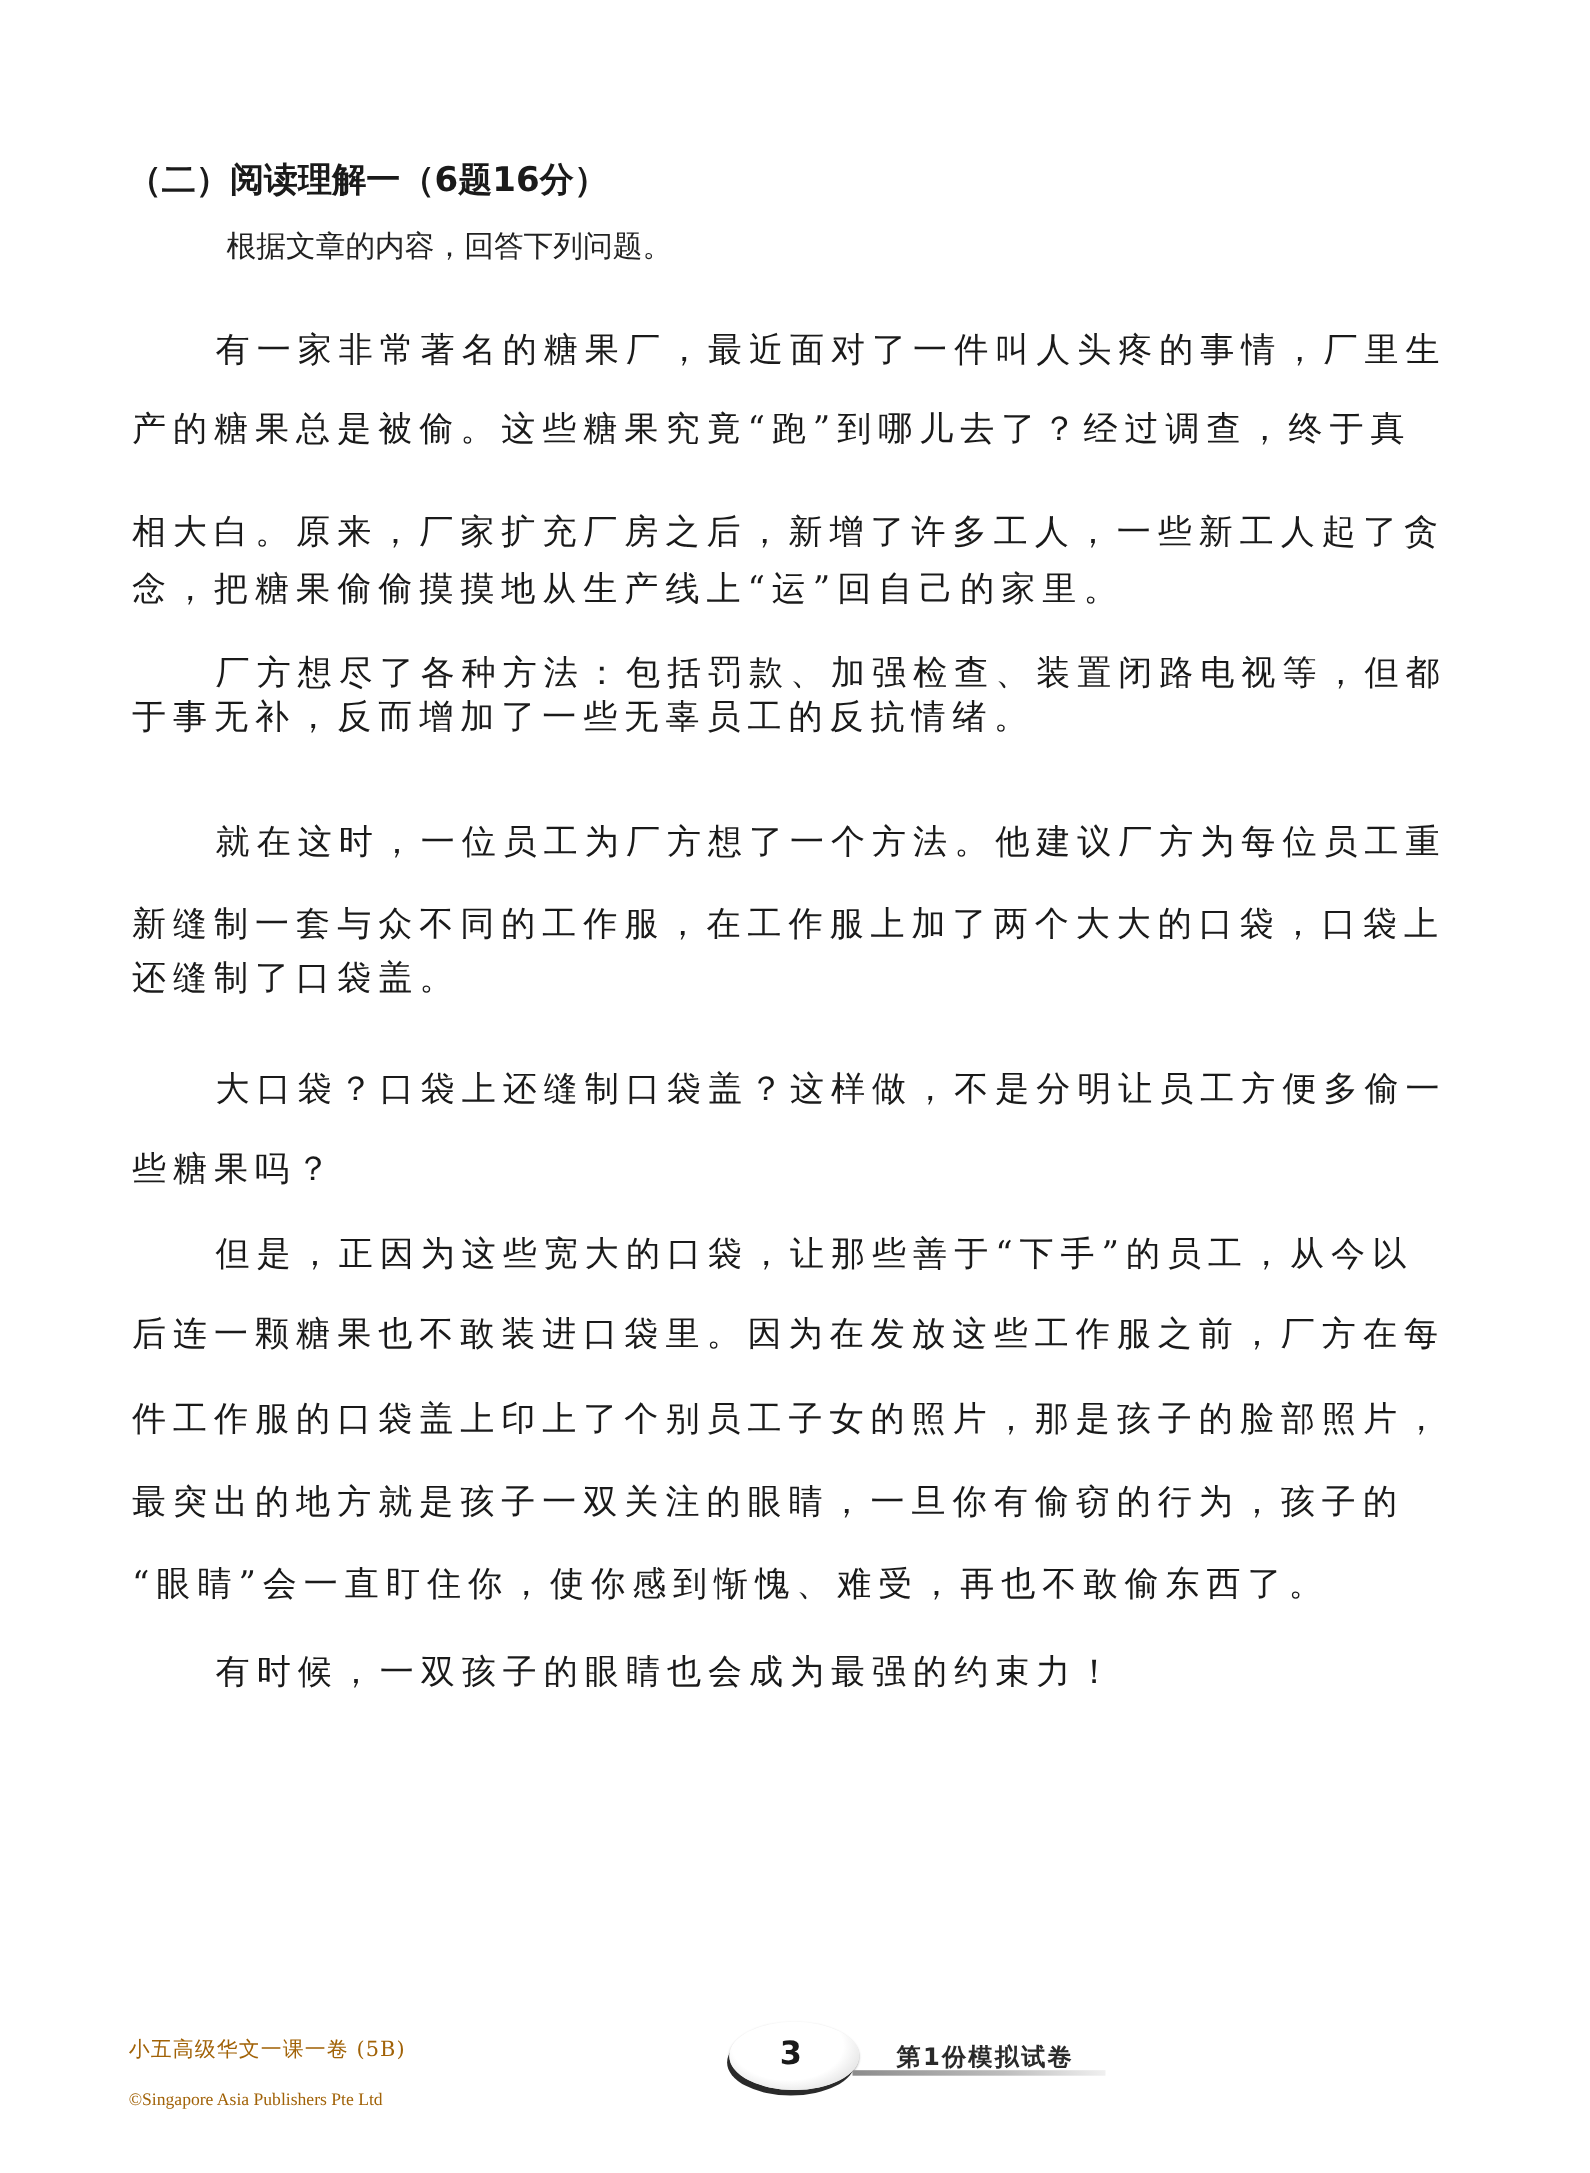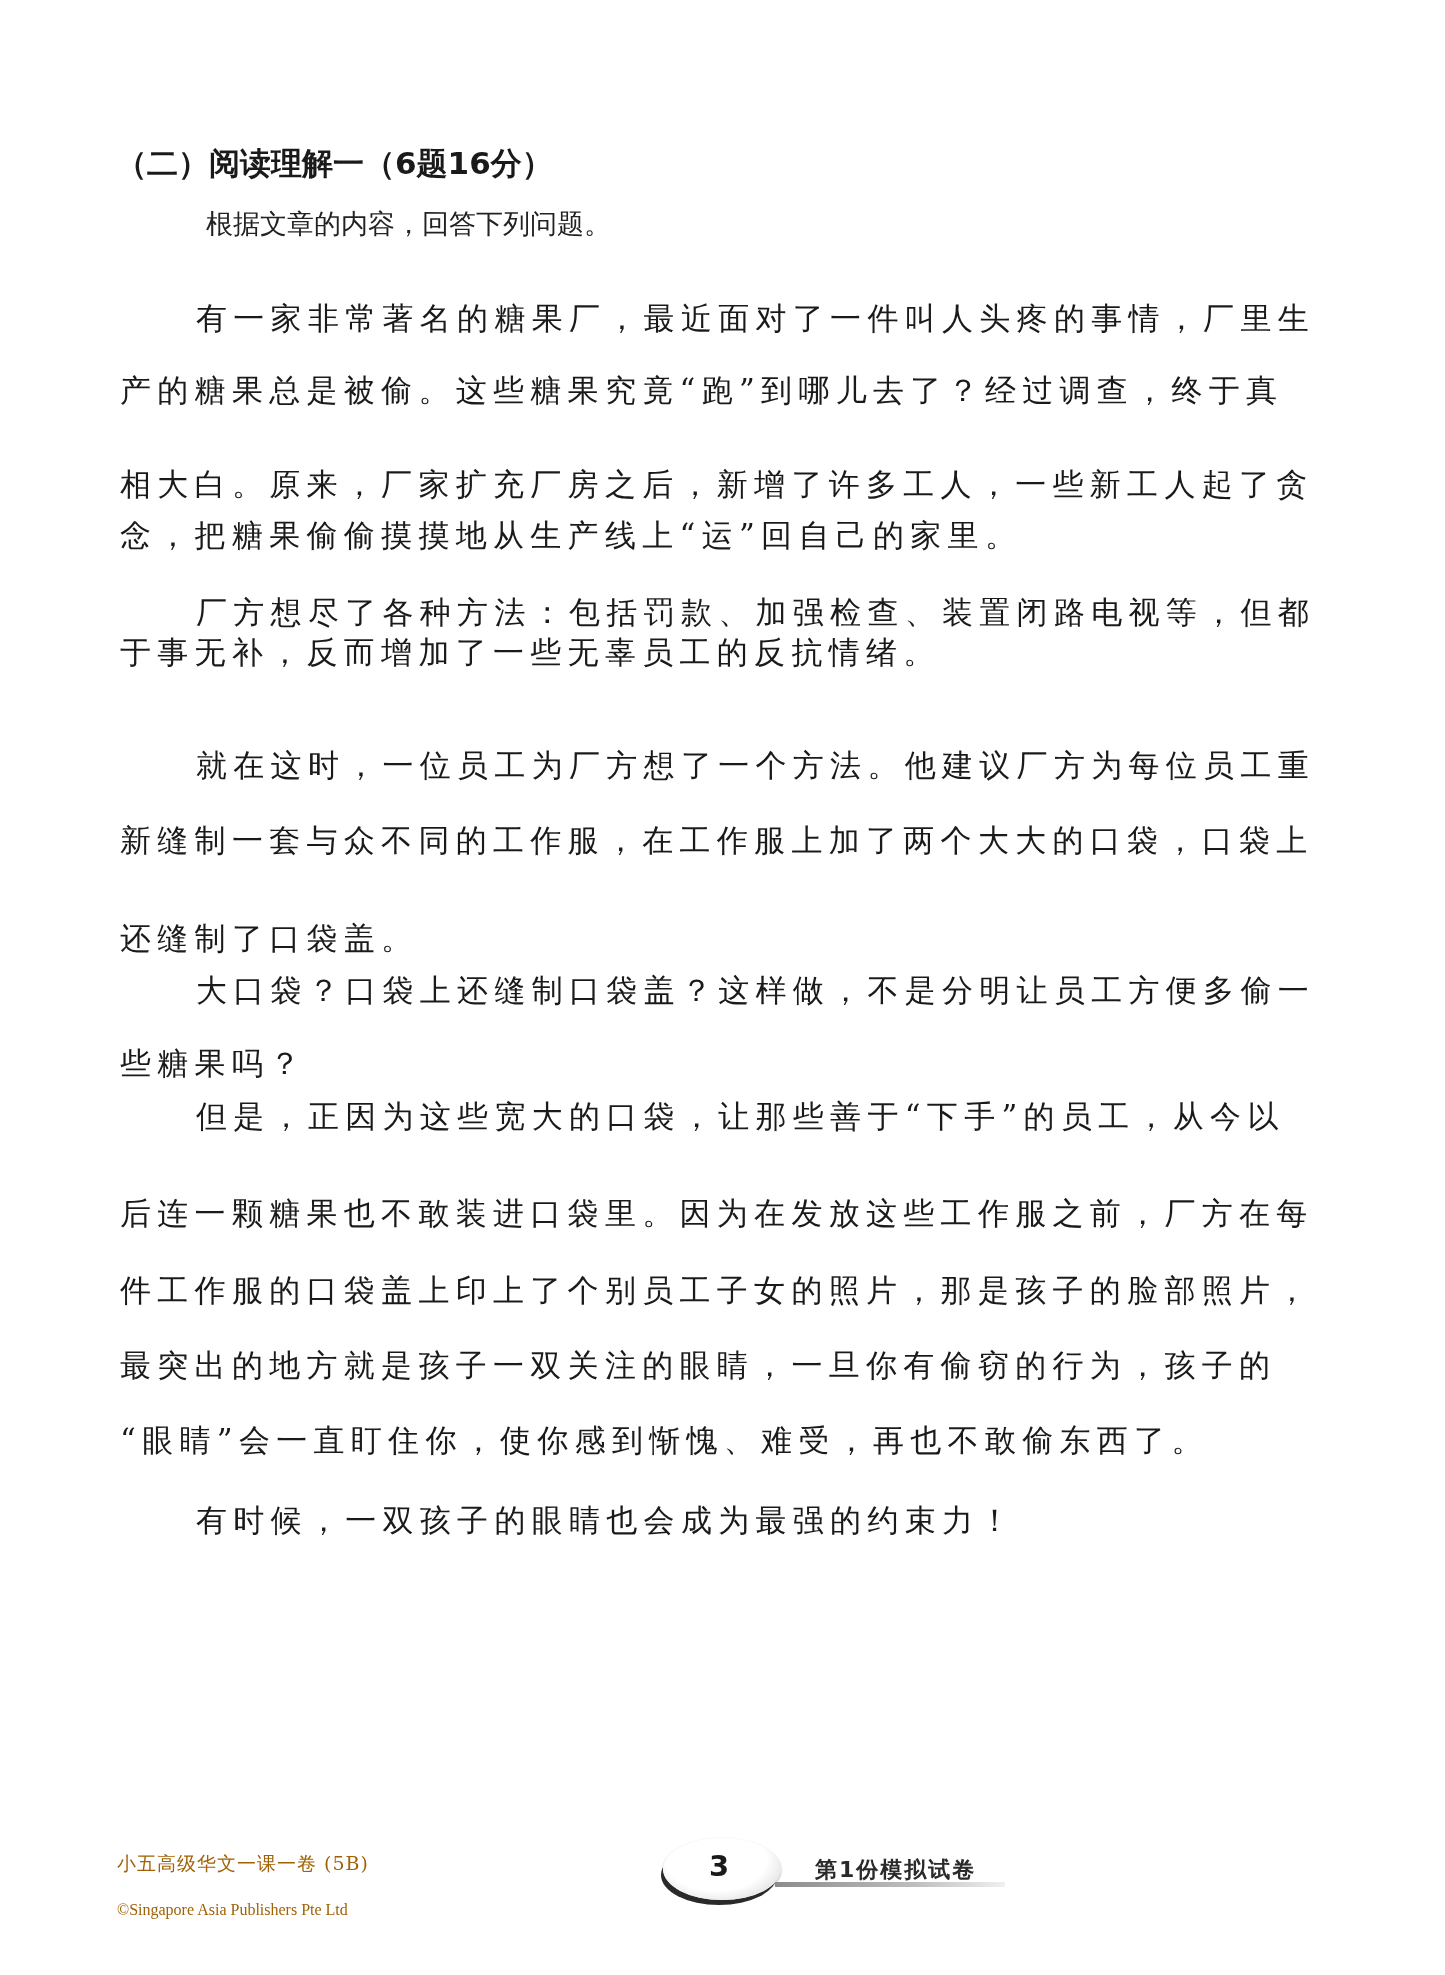--- a/index.html
+++ b/index.html
@@ -63,26 +63,26 @@
     <div class="line indent" style="top:298px">有一家非常著名的糖果厂，最近面对了一件叫人头疼的事情，厂里生</div>
     <div class="line" style="top:370px">产的糖果总是被偷。这些糖果究竟“跑”到哪儿去了？经过调查，终于真</div>
     <div class="line" style="top:464px">相大白。原来，厂家扩充厂房之后，新增了许多工人，一些新工人起了贪</div>
     <div class="line" style="top:515px">念，把糖果偷偷摸摸地从生产线上“运”回自己的家里。</div>
 
     <div class="line indent" style="top:592px">厂方想尽了各种方法：包括罚款、加强检查、装置闭路电视等，但都</div>
     <div class="line" style="top:632px">于事无补，反而增加了一些无辜员工的反抗情绪。</div>
 
     <div class="line indent" style="top:745px">就在这时，一位员工为厂方想了一个方法。他建议厂方为每位员工重</div>
     <div class="line" style="top:820px">新缝制一套与众不同的工作服，在工作服上加了两个大大的口袋，口袋上</div>
-    <div class="line" style="top:918px">还缝制了口袋盖。</div>
+    <div class="line" style="top:869px">还缝制了口袋盖。</div>
 
     <div class="line indent" style="top:970px">大口袋？口袋上还缝制口袋盖？这样做，不是分明让员工方便多偷一</div>
     <div class="line" style="top:1043px">些糖果吗？</div>
 
-    <div class="line indent" style="top:1096px">但是，正因为这些宽大的口袋，让那些善于“下手”的员工，从今以</div>
+    <div class="line indent" style="top:1120px">但是，正因为这些宽大的口袋，让那些善于“下手”的员工，从今以</div>
     <div class="line" style="top:1193px">后连一颗糖果也不敢装进口袋里。因为在发放这些工作服之前，厂方在每</div>
     <div class="line" style="top:1270px">件工作服的口袋盖上印上了个别员工子女的照片，那是孩子的脸部照片，</div>
     <div class="line" style="top:1345px">最突出的地方就是孩子一双关注的眼睛，一旦你有偷窃的行为，孩子的</div>
     <div class="line" style="top:1420px">“眼睛”会一直盯住你，使你感到惭愧、难受，再也不敢偷东西了。</div>
 
     <div class="line indent" style="top:1500px">有时候，一双孩子的眼睛也会成为最强的约束力！</div>
   </div>
 
   <div class="footer-left">
     <div class="footer-book">小五高级华文一课一卷 (5B)</div>

